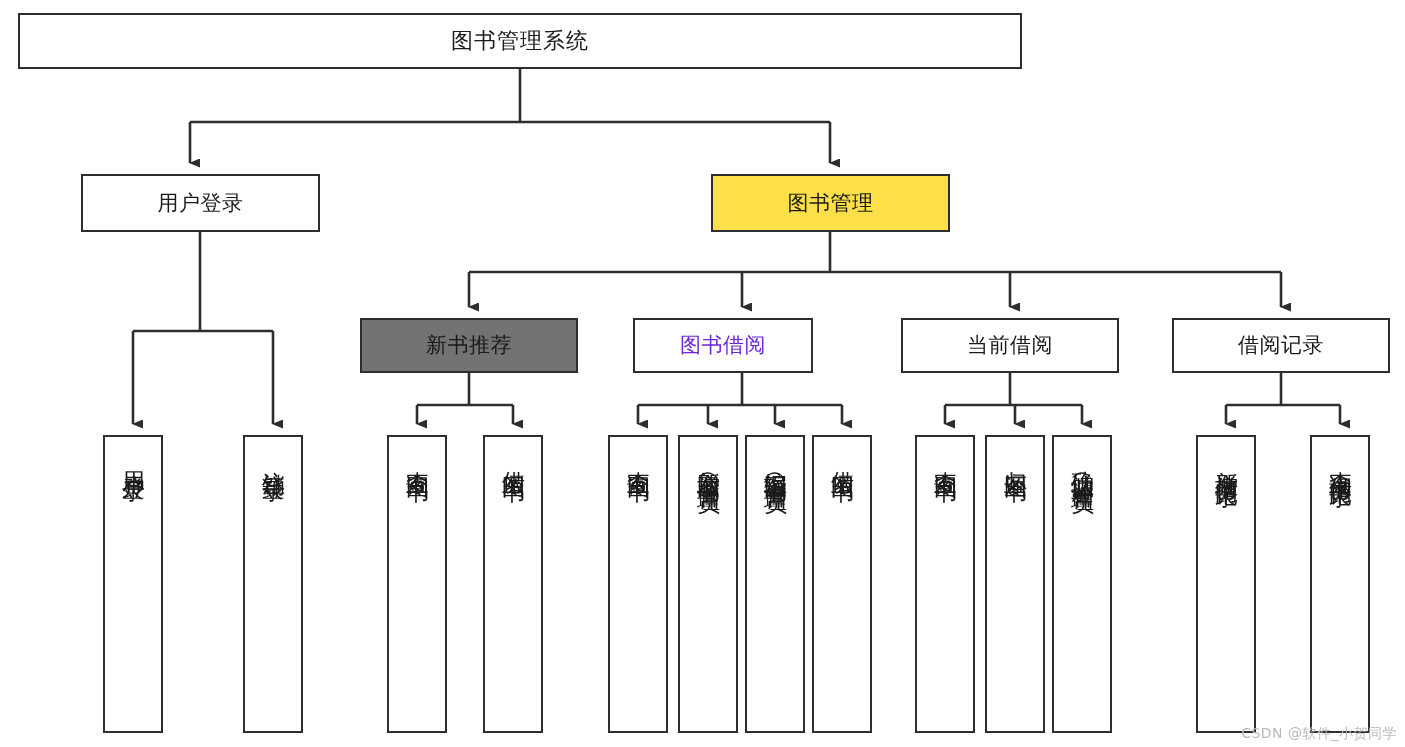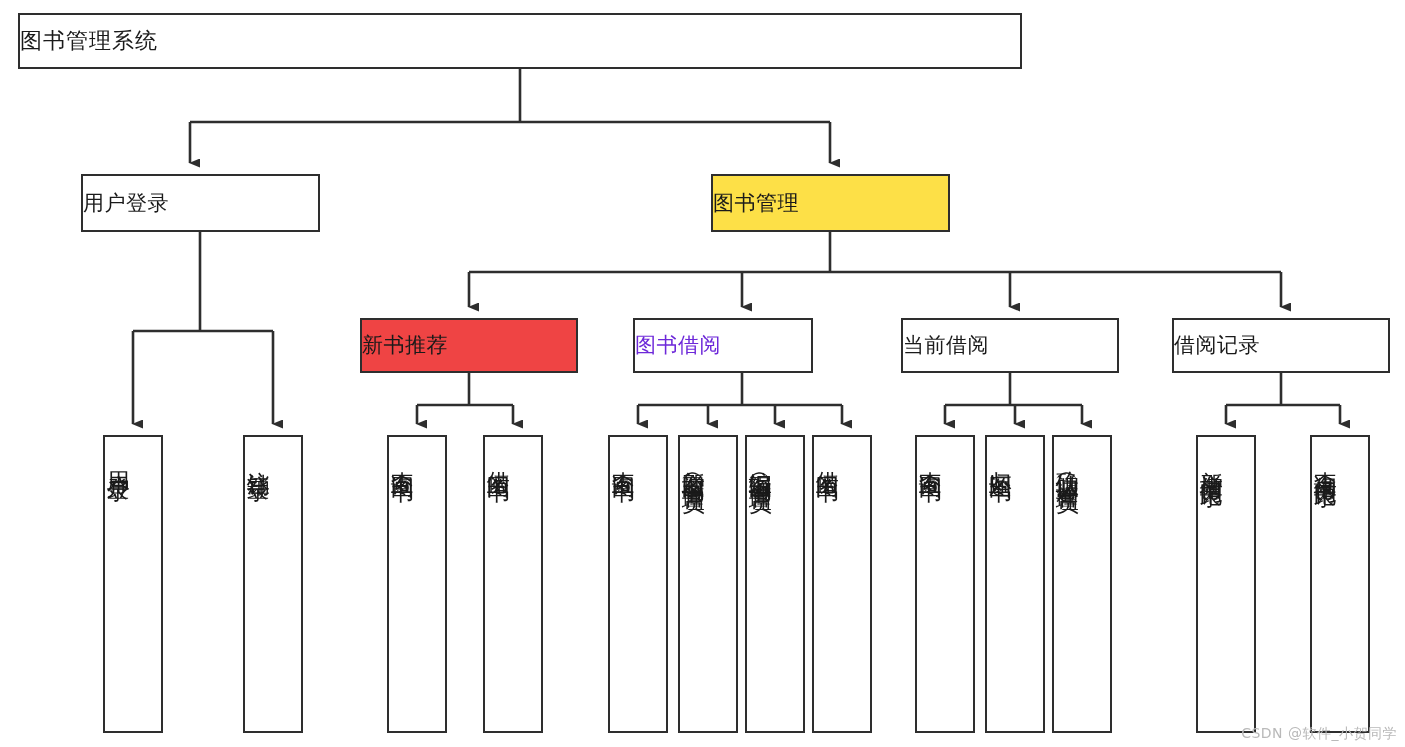--- a/index.html
+++ b/index.html
@@ -26,20 +26,21 @@
     height: 747px;
     pointer-events: none;
   }
   .node {
     position: absolute;
     box-sizing: border-box;
     background: #ffffff;
     border: 2px solid #2e2e2e;
     display: flex;
     align-items: center;
+    justify-content: center;
     color: #1a1a1a;
   }
   .node-label {
     display: block;
     text-align: center;
     line-height: 1.18;
     white-space: nowrap;
   }
   .node.horizontal .node-label {
     font-size: 21px;
@@ -131,21 +132,21 @@
     <span class="node-label">图书管理系统</span>
   </div>
 
   <div class="node horizontal" style="left: 81px; top: 174px; width: 239px; height: 58px; border-color: rgb(46, 46, 46); background: rgb(255, 255, 255); color: rgb(26, 26, 26);">
     <span class="node-label">用户登录</span>
   </div>
   <div class="node horizontal" style="left: 711px; top: 174px; width: 239px; height: 58px; border-color: rgb(46, 46, 46); background: #fde047; color: rgb(26, 26, 26);">
     <span class="node-label">图书管理</span>
   </div>
 
-  <div class="node horizontal" style="left: 360px; top: 318px; width: 218px; height: 55px; border-color: rgb(46, 46, 46); background: #ef4444; color: rgb(26, 26, 26);">
+  <div class="node horizontal" style="left: 360px; top: 318px; width: 218px; height: 55px; border-color: rgb(46, 46, 46); background: #737373; color: rgb(26, 26, 26);">
     <span class="node-label">新书推荐</span>
   </div>
   <div class="node horizontal" style="left: 633px; top: 318px; width: 180px; height: 55px; border-color: rgb(46, 46, 46); background: rgb(255, 255, 255); color: #6d28d9;">
     <span class="node-label">图书借阅</span>
   </div>
   <div class="node horizontal" style="left: 1172px; top: 318px; width: 218px; height: 55px; border-color: rgb(46, 46, 46); background: rgb(255, 255, 255); color: rgb(26, 26, 26);">
     <span class="node-label">借阅记录</span>
   </div>
   <div class="node horizontal" style="left: 901px; top: 318px; width: 218px; height: 55px; border-color: rgb(46, 46, 46); background: rgb(255, 255, 255); color: rgb(26, 26, 26);">
     <span class="node-label">当前借阅</span>

